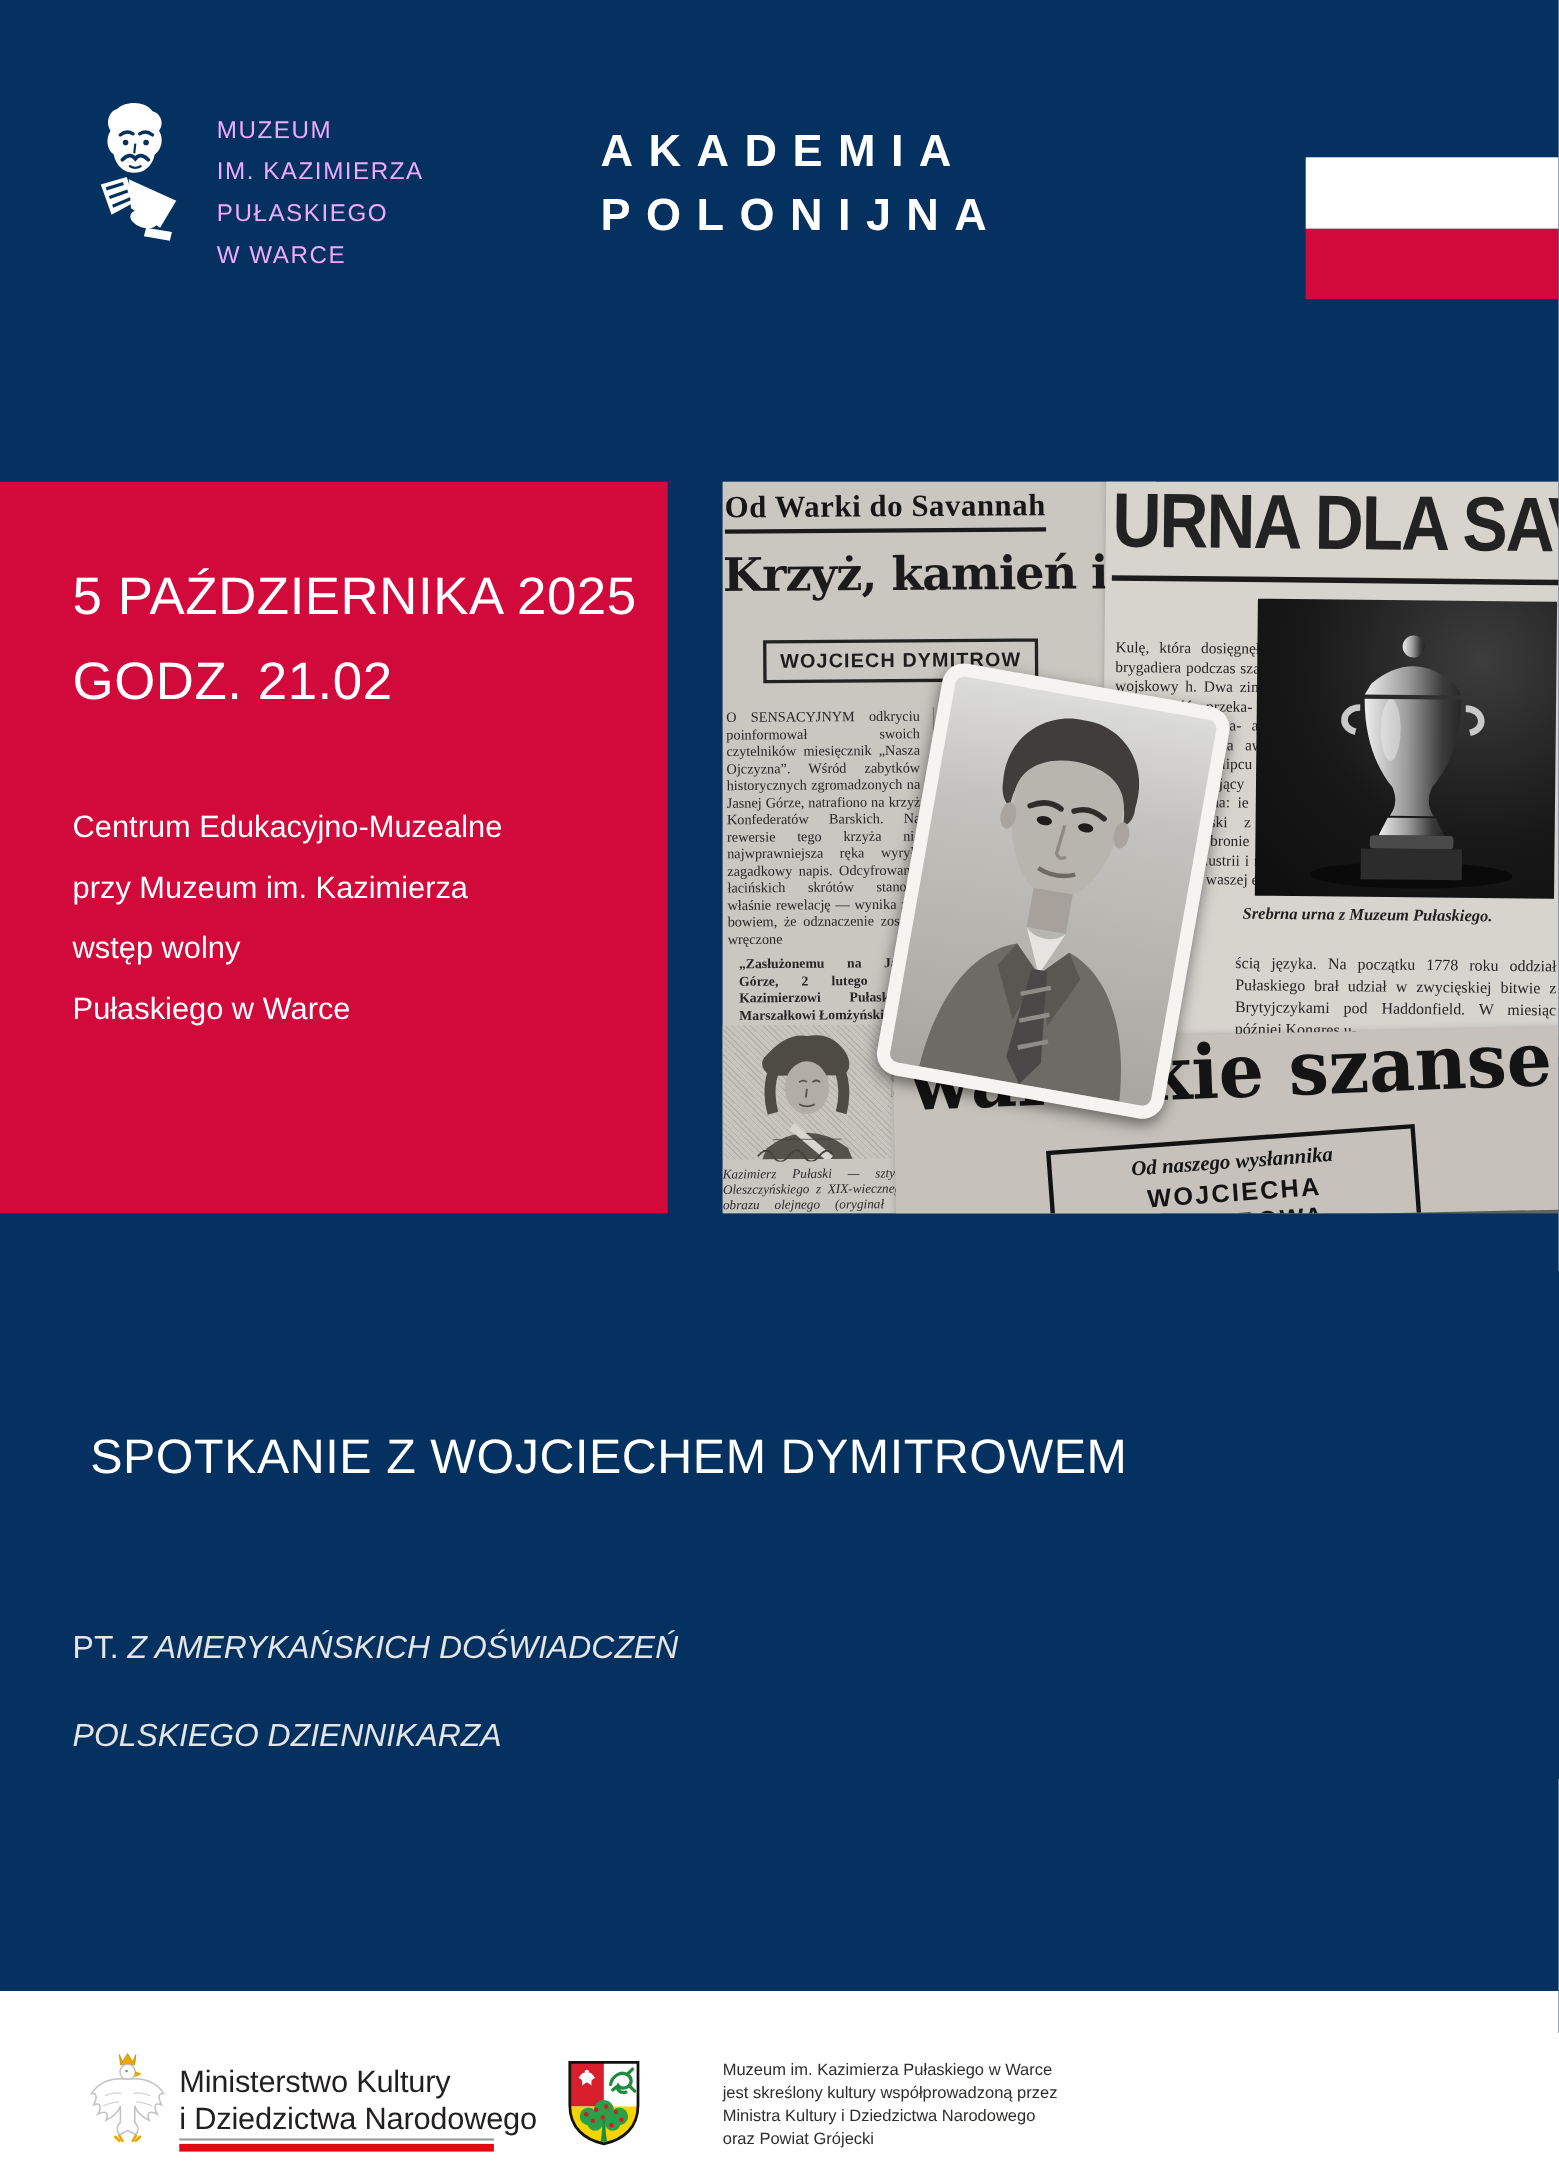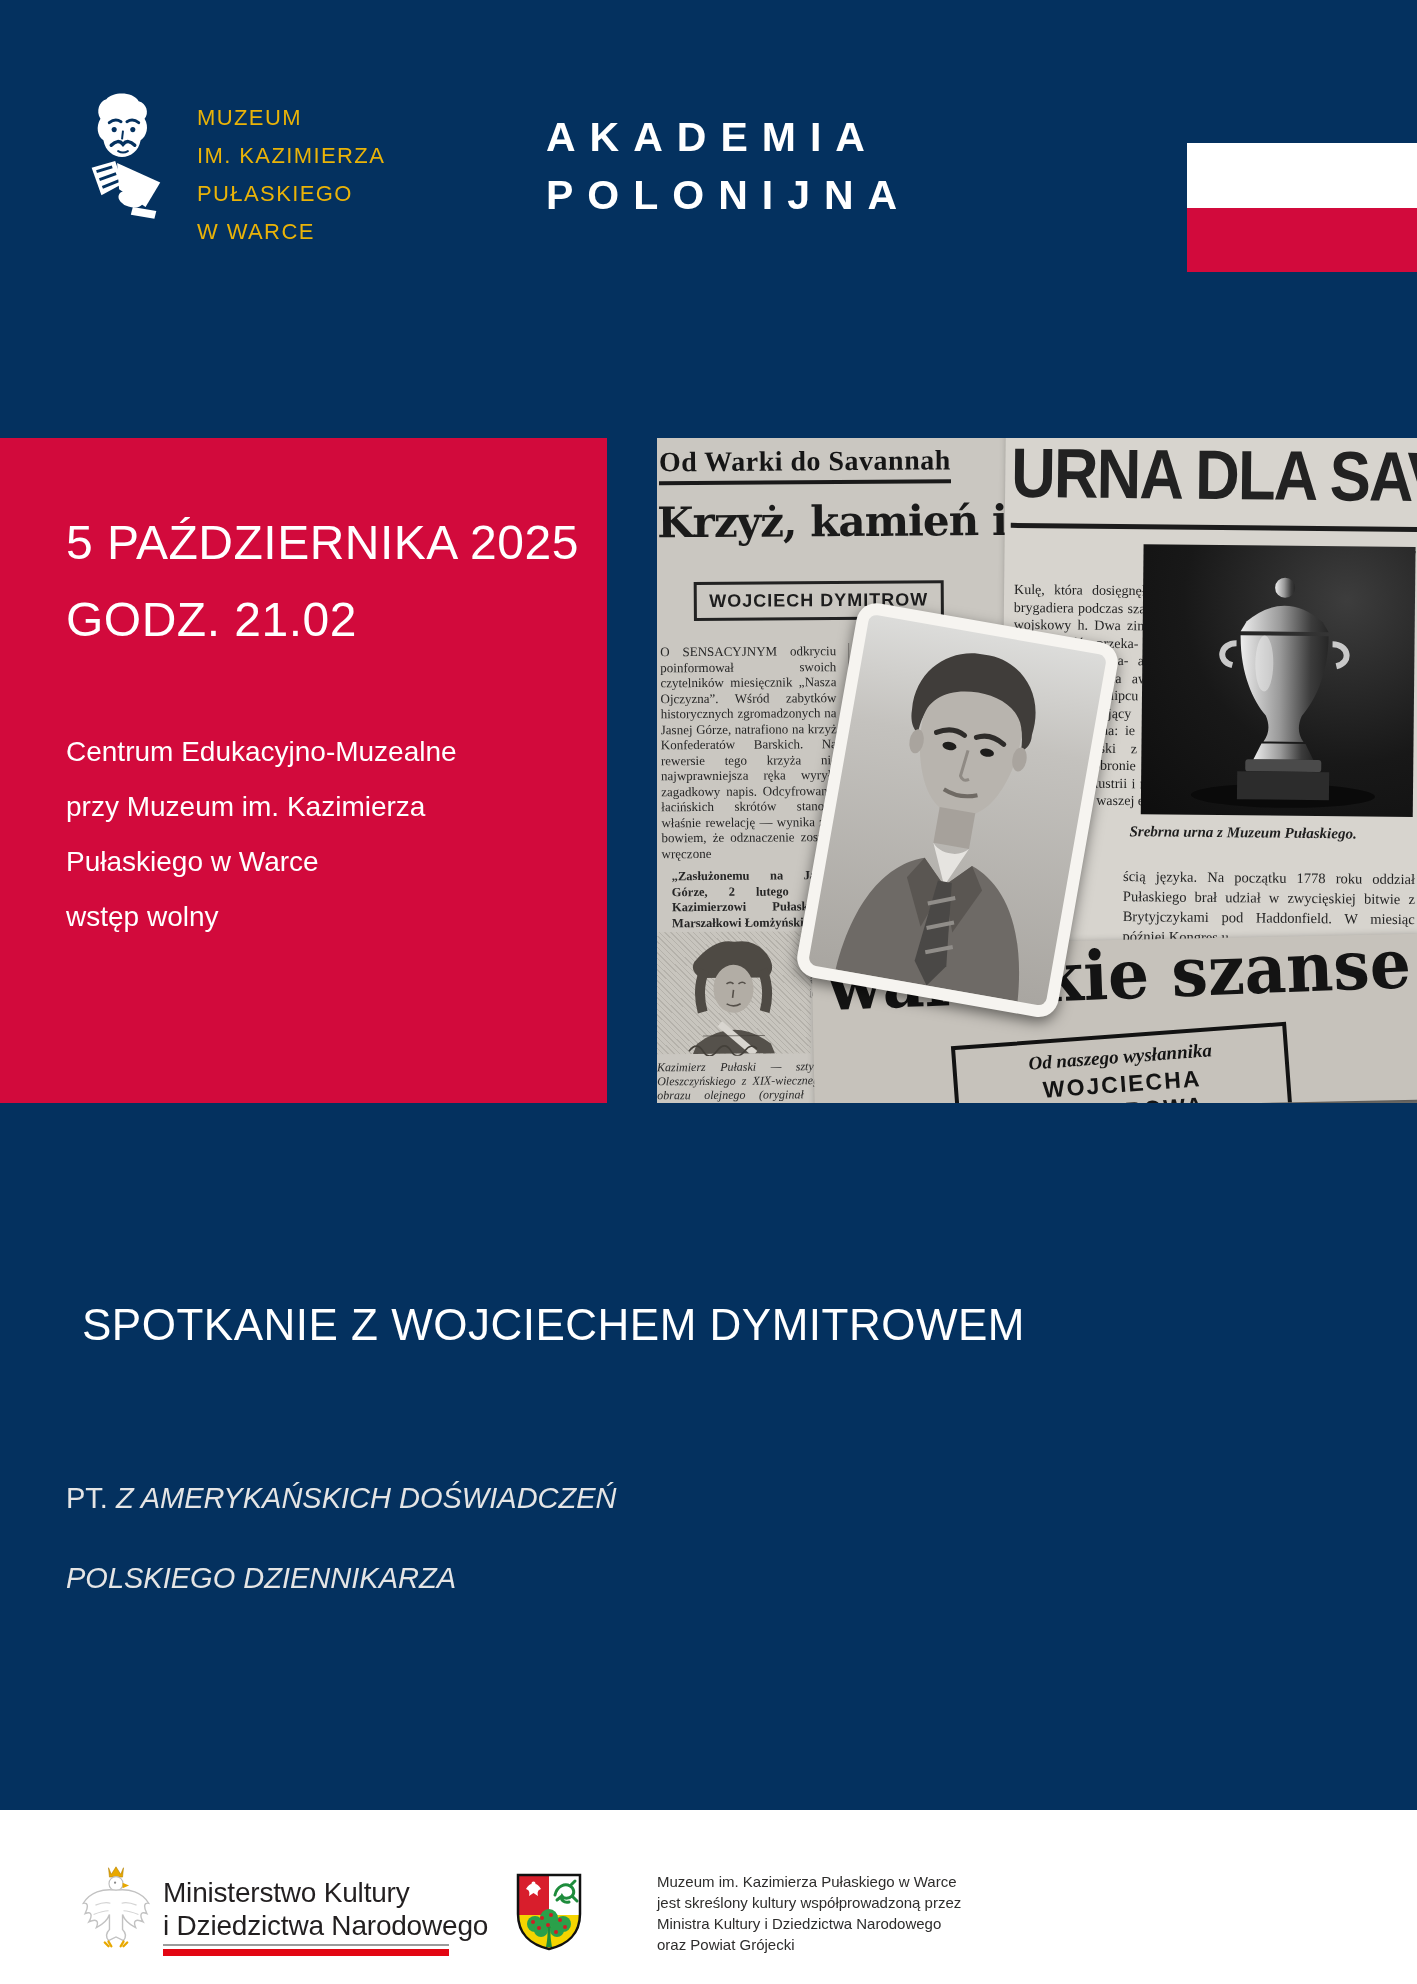--- a/index.html
+++ b/index.html
@@ -1,21 +1,21 @@
 <!DOCTYPE html>
 <html lang="pl"><head>
 <meta charset="utf-8">
 <style>
   * { margin:0; padding:0; box-sizing:border-box; }
   body { background:#ffffff; font-family:"Liberation Sans", sans-serif; }
   .poster { position:relative; width:1417px; height:1984px; background:#04315f; overflow:hidden; margin:0 auto; }
 
   
   .logo-figure { position:absolute; left:74px; top:88px; width:98px; height:140px; }
-  .museum-name { position:absolute; left:197px; top:99px; color:#eab308; font-size:22px; line-height:38px; letter-spacing:1.4px; font-weight:500; }
+  .museum-name { position:absolute; left:197px; top:99px; color:#f0abfc; font-size:22px; line-height:38px; letter-spacing:1.4px; font-weight:500; }
   .program-title { position:absolute; left:546px; top:108px; color:#fff; font-size:41px; line-height:58px; letter-spacing:14px; font-weight:600; white-space:nowrap; }
   .flag { position:absolute; left:1187px; top:143px; width:230px; height:129px; }
   .flag .white { height:50%; background:#ffffff; }
   .flag .red { height:50%; background:#d20a3c; }
 
   
   .red-panel { position:absolute; left:0; top:438px; width:607px; height:665px; background:#d20a3c; color:#fff; }
   .event-date { position:absolute; left:66px; top:66px; font-size:48px; line-height:77px; font-weight:500; letter-spacing:0.5px; white-space:nowrap; }
   .event-venue { position:absolute; left:66px; top:286px; font-size:28px; line-height:55px; font-weight:400; white-space:nowrap; }
 
@@ -107,22 +107,22 @@
   </div>
 
   <div class="red-panel">
     <div class="event-date">
       <div>5 PAŹDZIERNIKA 2025</div>
       <div>GODZ. 21.02</div>
     </div>
     <div class="event-venue">
       <div>Centrum Edukacyjno-Muzealne</div>
       <div>przy Muzeum im. Kazimierza</div>
+      <div>wstęp wolny</div>
       <div>Pułaskiego w Warce</div>
-      <div>wstęp wolny</div>
     </div>
   </div>
 
   <div class="collage">
 
     <div class="clip clip-left">
       <div class="np-kicker">Od Warki do Savannah</div>
       <div class="np-headline">Krzyż, kamień i mogiła</div>
       <div class="np-bylinebox">WOJCIECH DYMITROW</div>
       <div class="np-col1">

